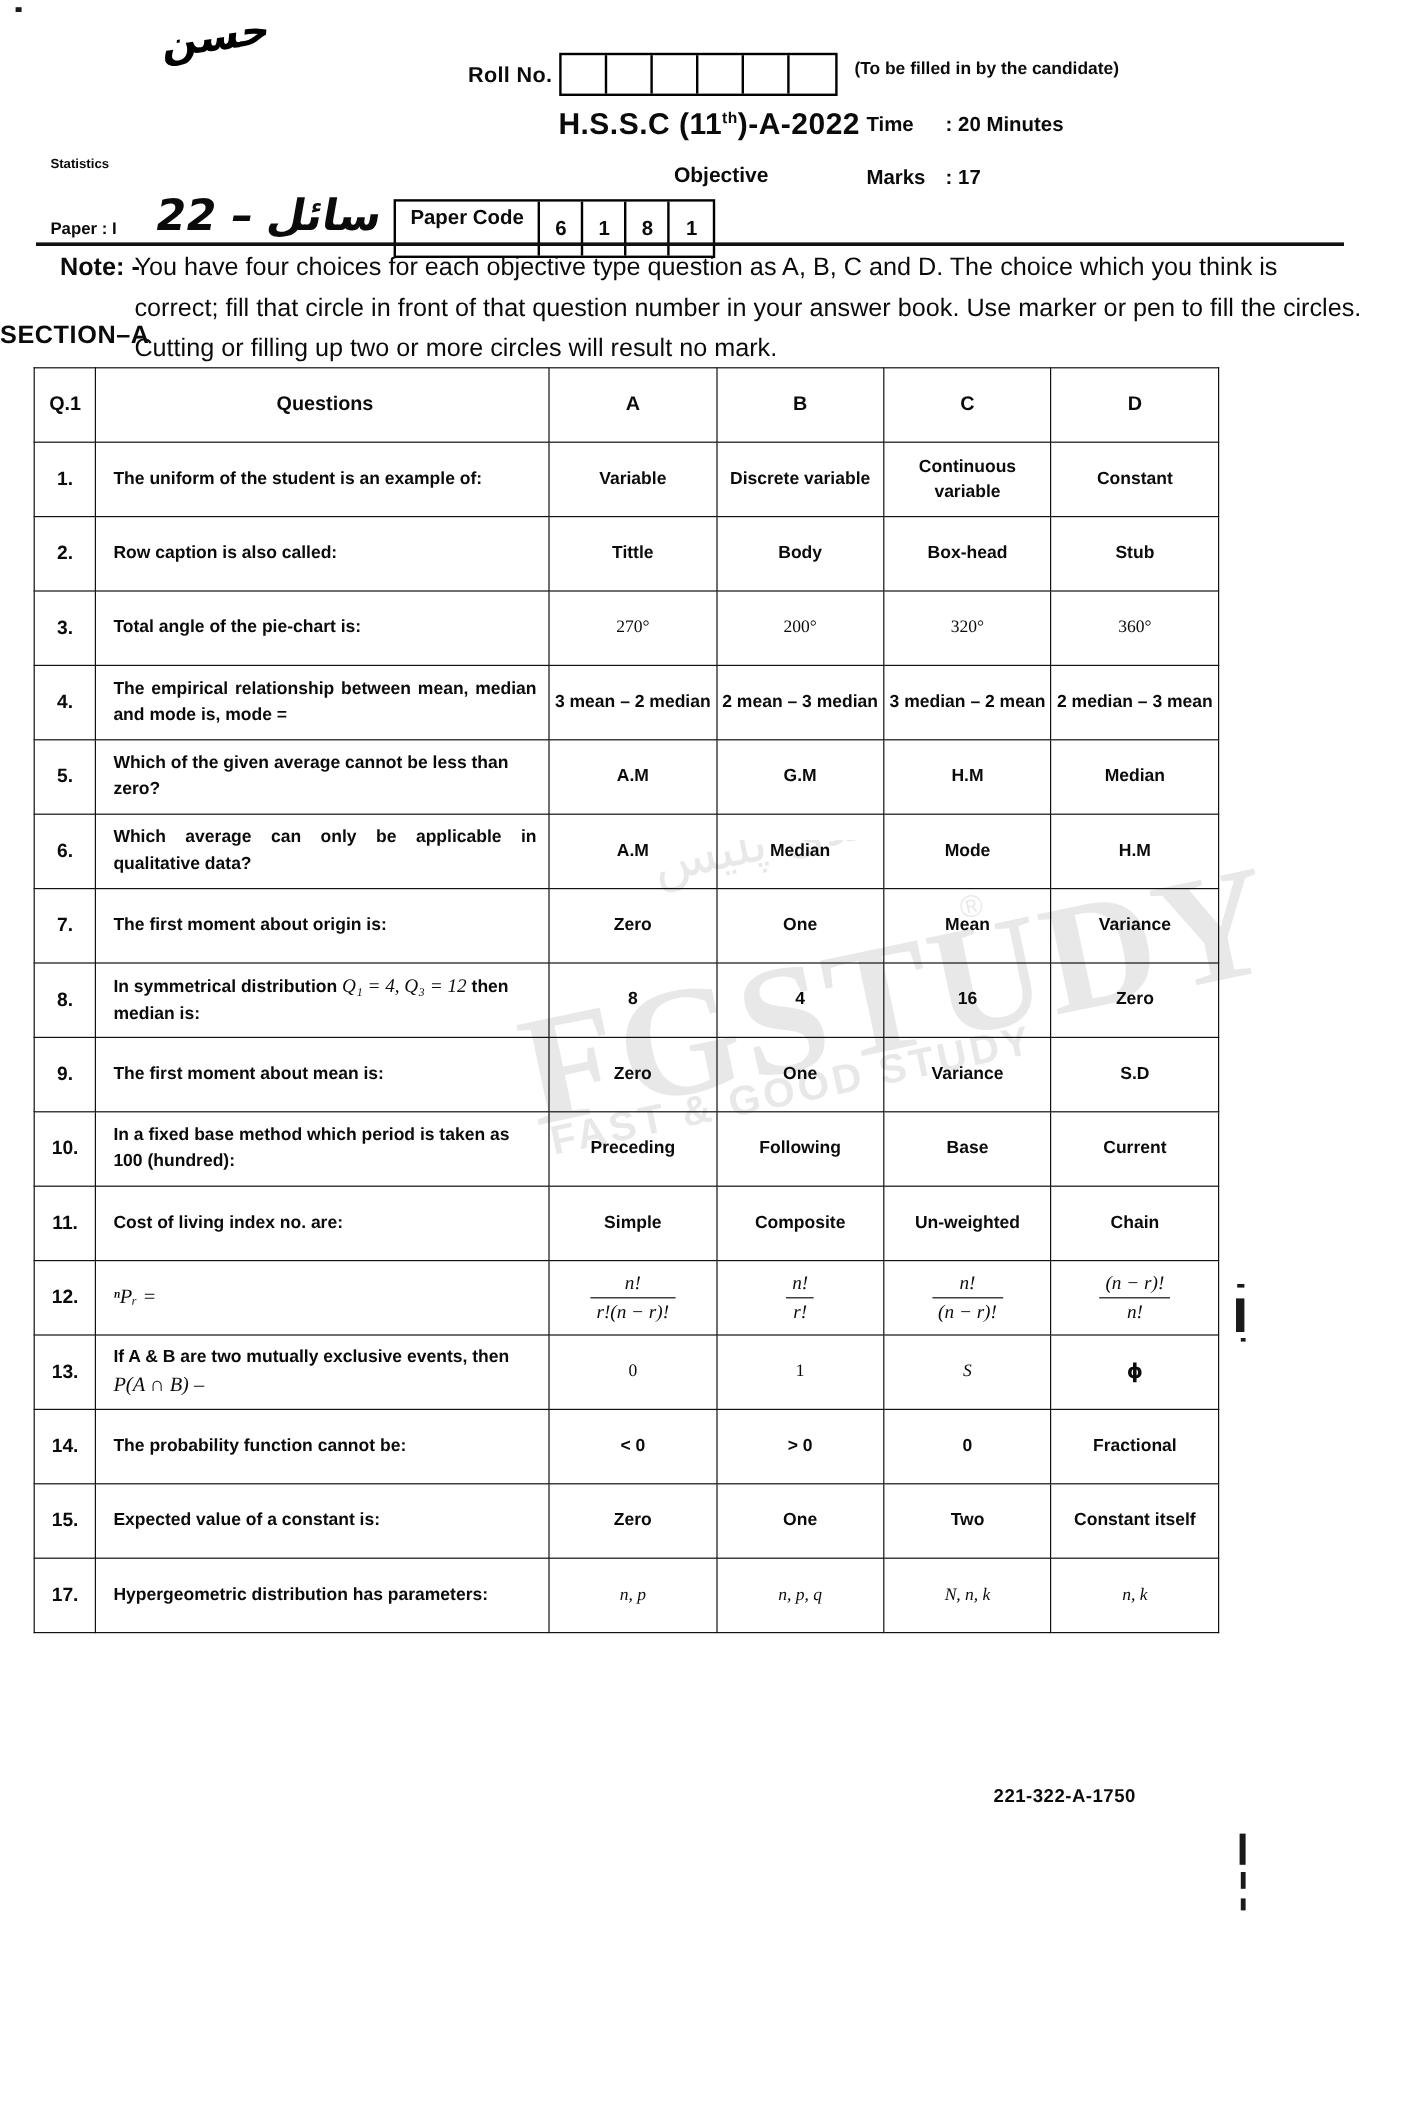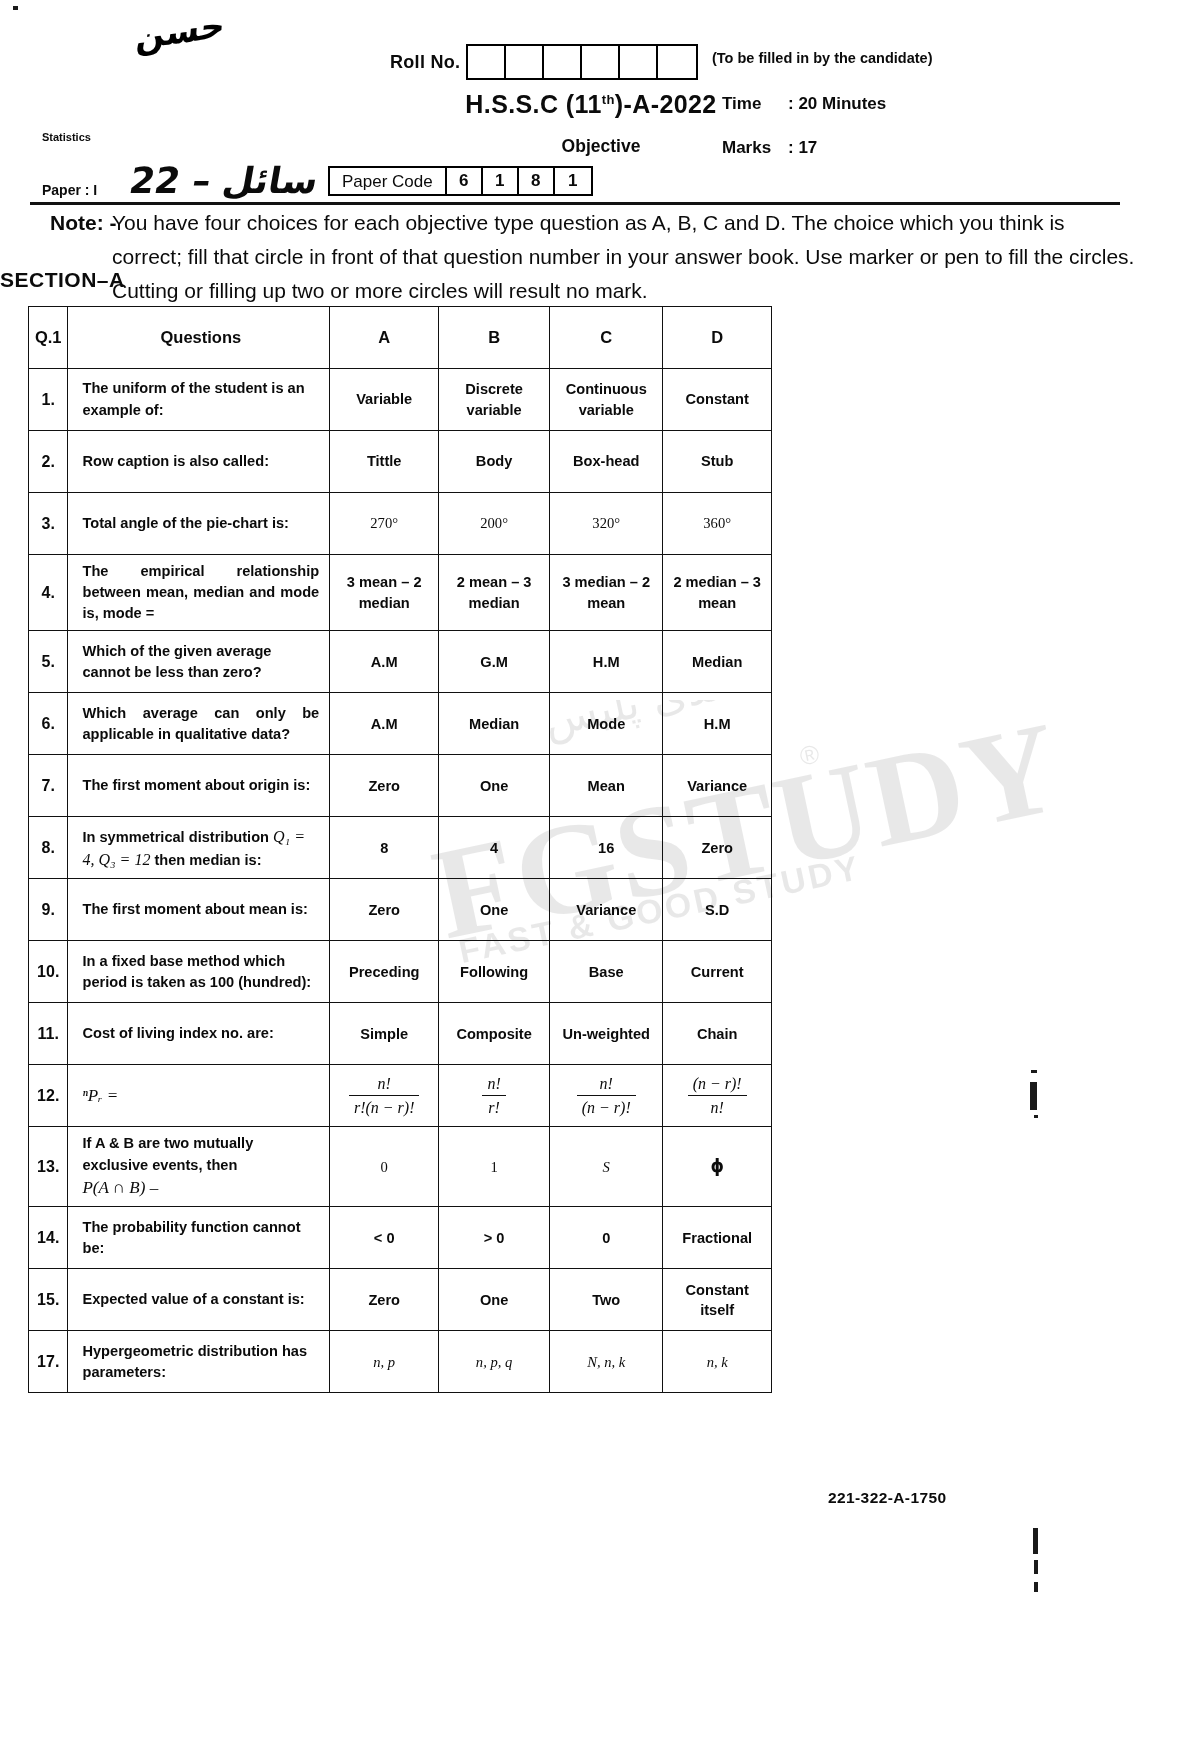--- a/index.html
+++ b/index.html
@@ -148,22 +148,22 @@
     transform: skewX(-10deg);
     white-space: nowrap;
   }
 
   .papercode-wrap {
     position: absolute; left: 328px; top: 166px;
     display: flex; border: 2px solid #000;
     align-items: stretch;
   }
   .pc-label {
-    padding: 4px 12px 2px 12px;
-    font-size: 17px; font-weight: normal;
+    padding: 4px 12px 21px 12px;
+    font-size: 17px; font-weight: bold;
     border-right: 2px solid #000;
     display: flex; align-items: center;
   }
   .pc-cell {
     width: 36px;
     border-right: 2px solid #000;
     display: flex; align-items: center; justify-content: center;
     font-size: 17px; font-weight: bold;
   }
   .pc-cell:last-child { border-right: none; }
@@ -192,21 +192,21 @@
     position: absolute; left: 0; top: 268px;
     width: 1182px; text-align: left;
     font-size: 21px; font-weight: bold;
     letter-spacing: 0.5px;
   }
 
   
   .qtable {
     position: absolute;
     left: 28px; top: 306px;
-    width: 744px;
+    width: 988px;
     border-collapse: collapse;
     z-index: 2;
     background: transparent;
     border-radius: 27px;
   }
   .qtable td, .qtable th {
     border: 1.6px solid #111;
     padding: 0;
     background: transparent;
   }

